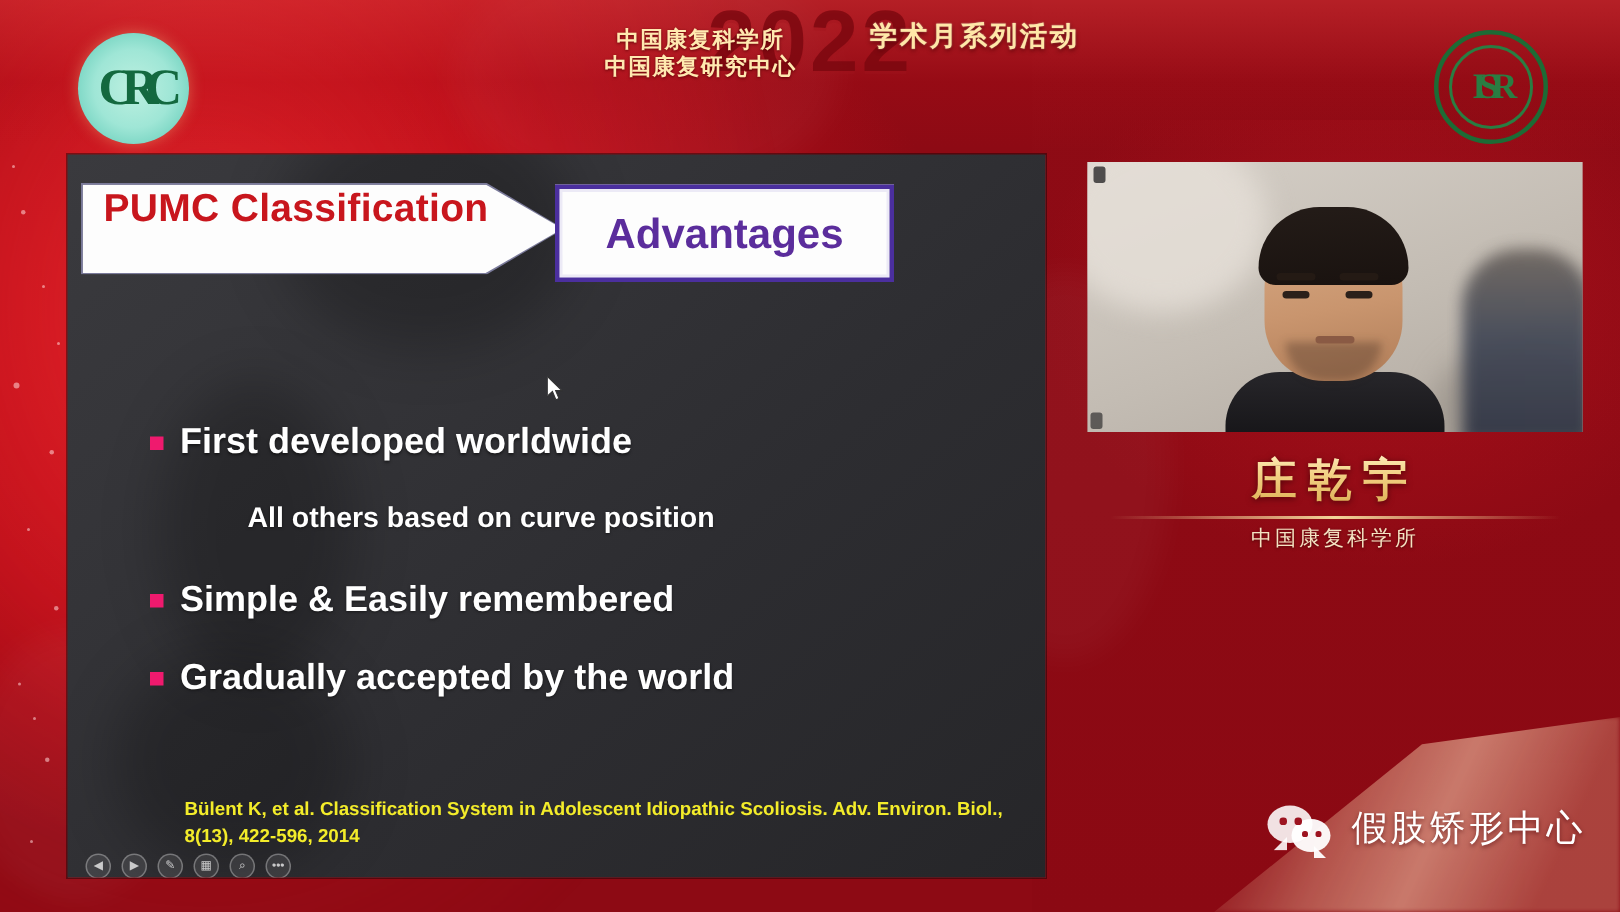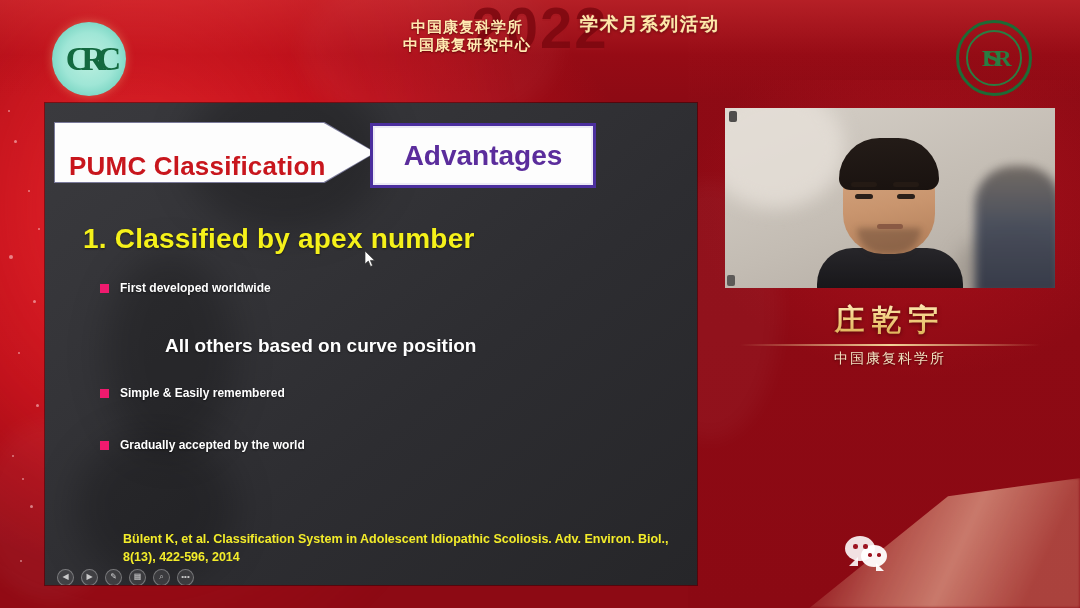--- a/index.html
+++ b/index.html
@@ -100,21 +100,21 @@
     position:absolute;left:45px;top:103px;width:652px;height:482px;
     background:linear-gradient(140deg,#3a3a3e 0%, #343438 30%, #2d2d31 60%, #262629 100%);
     box-shadow:0 0 0 1px rgba(0,0,0,.4);
     overflow:hidden;
   }
   .slide-shade{position:absolute;border-radius:50%;background:rgba(0,0,0,.22);filter:blur(18px);}
   .arrow-box{
     position:absolute;left:10px;top:20px;width:320px;height:59px;
     background:#fdfdfd;
     clip-path:polygon(0 0, 84% 0, 100% 50%, 84% 100%, 0 100%);
-    display:flex;align-items:flex-end;
+    display:flex;align-items:flex-start;
     box-shadow:0 0 0 2px #5a5a7a;
   }
   .arrow-outline{
     position:absolute;left:9px;top:19px;width:322px;height:61px;
     background:#7a7a9a;
     clip-path:polygon(0 0, 84% 0, 100% 50%, 84% 100%, 0 100%);
   }
   .arrow-label{
     font-size:26px;font-weight:bold;color:#c8161d;padding-left:14px;
     letter-spacing:.2px;
@@ -126,21 +126,21 @@
     box-shadow:inset 0 0 0 2px #eceaf6;
   }
   .adv-label{font-size:28px;font-weight:bold;color:#5b2d9c;}
   .heading{
     position:absolute;left:38px;top:120px;
     font-size:28px;font-weight:bold;color:#f5f11a;letter-spacing:.2px;
     text-shadow:0 1px 2px rgba(0,0,0,.5);
   }
   .bullet-row{position:absolute;display:flex;align-items:center;gap:11px;}
   .bsq{width:9px;height:9px;background:#ef1a6e;display:inline-block;}
-  .btxt{font-size:12px;font-weight:bold;color:#ffffff;text-shadow:0 1px 2px rgba(0,0,0,.5);}
+  .btxt{font-size:24px;font-weight:bold;color:#ffffff;text-shadow:0 1px 2px rgba(0,0,0,.5);}
   .sub-line{
     position:absolute;left:120px;top:232px;
     font-size:19px;font-weight:bold;color:#ffffff;text-shadow:0 1px 2px rgba(0,0,0,.5);
   }
   .summary{
     position:absolute;left:60px;top:368px;width:580px;
     font-size:18px;font-weight:bold;color:#f5ef24;line-height:1.45;
     text-shadow:0 1px 2px rgba(0,0,0,.5);
   }
   .citation{
@@ -298,21 +298,20 @@
 
     <div class="arrow-outline"></div>
     <div class="arrow-box">
       <span class="arrow-label">PUMC Classification</span>
     </div>
 
     <div class="adv-box">
       <span class="adv-label">Advantages</span>
     </div>
 
-    <div class="heading">1. Classified by apex number</div>
 
     <div class="bullet-row" style="left:55px;top:178px;">
       <span class="bsq"></span>
       <span class="btxt">First developed worldwide</span>
     </div>
 
     <div class="sub-line">All others based on curve position</div>
 
     <div class="bullet-row" style="left:55px;top:335px;">
       <span class="bsq"></span>
@@ -380,14 +379,15 @@
 
   <div class="wechat">
     <div class="wx-icon">
       <div class="wx-b1"></div>
       <div class="wx-b2"></div>
       <div class="wx-dot" style="left:8px;top:8px;"></div>
       <div class="wx-dot" style="left:18px;top:8px;"></div>
       <div class="wx-dot" style="left:23px;top:17px;width:3.5px;height:3.5px;"></div>
       <div class="wx-dot" style="left:32px;top:17px;width:3.5px;height:3.5px;"></div>
     </div>
+    <span class="wx-text">假肢矫形中心</span>
   </div>
 </div>
 
 </body></html>

